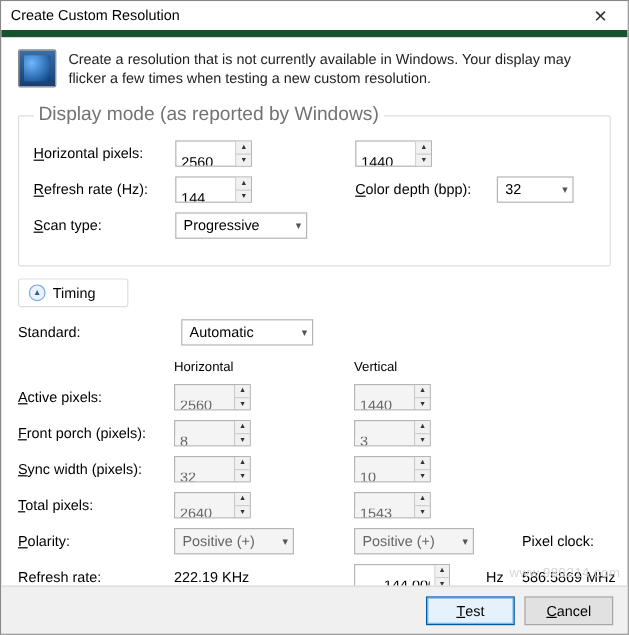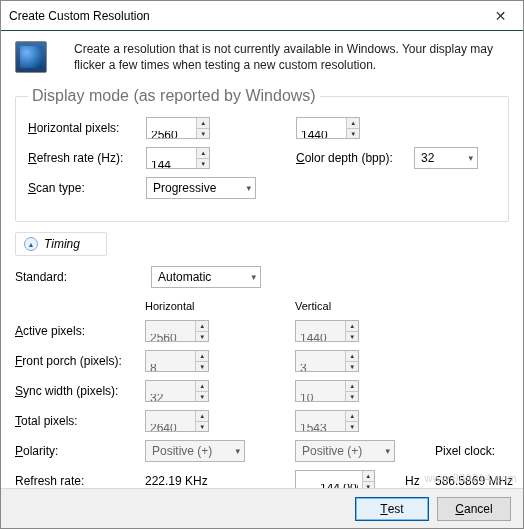--- a/index.html
+++ b/index.html
@@ -12,35 +12,35 @@
     width: 524px;
     height: 529px;
     border: 1px solid #888;
     position: relative;
     overflow: hidden;
   }
   
   .titlebar {
     height: 30px;
     background: #fff;
-    border-bottom: 1px solid #14532d;
+    border-bottom: 6px solid #14532d;
     display: flex;
     align-items: center;
     justify-content: space-between;
     padding-left: 8px;
   }
   .titlebar .title { font-size: 12px; }
   .titlebar .close {
     width: 45px; height: 30px;
     display:flex; align-items:center; justify-content:center;
     font-size: 14px;
     color:#333;
   }
   .content { padding: 10px 14px 0 14px; }
-  .intro { display:flex; gap:27px; margin-bottom:14px; }
+  .intro { display:flex; gap:10px; margin-bottom:14px; }
   .intro .icon {
     width:32px; height:32px; flex:0 0 32px;
     background: linear-gradient(#3a6ea5,#1a3e6e);
     border:1px solid #888; border-radius:2px;
     position:relative;
   }
   .intro .icon::after{
     content:""; position:absolute; left:4px; right:4px; top:4px; bottom:4px;
     background: radial-gradient(circle at 30% 30%, #6fb7ff, #003a7a);
     border-radius:1px;
@@ -88,21 +88,20 @@
   }
   .select.small { width:64px; }
   .select .chev { font-size:9px; color:#555; }
   .timing-header {
     display:flex; align-items:center; gap:6px;
     border:1px solid #ddd;
     border-radius:2px;
     padding:4px 8px;
     margin-bottom:10px;
     width:92px;
-    font-style:italic;
   }
   .timing-header .circ {
     width:14px; height:14px; border:1px solid #7aa7d9; border-radius:50%;
     display:flex; align-items:center; justify-content:center;
     background:#eaf3fc;
   }
   .timing-header .circ span { font-size:7px; color:#2a5fa0; }
   .timing-grid {
     display:grid;
     grid-template-columns: 130px 110px 40px 110px 30px 120px;

